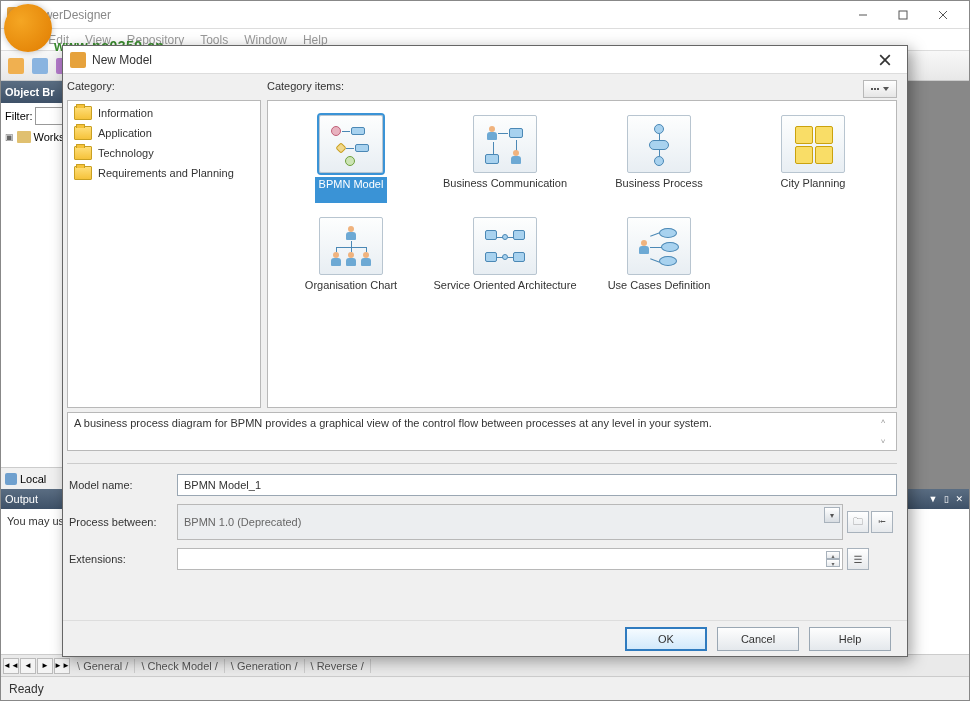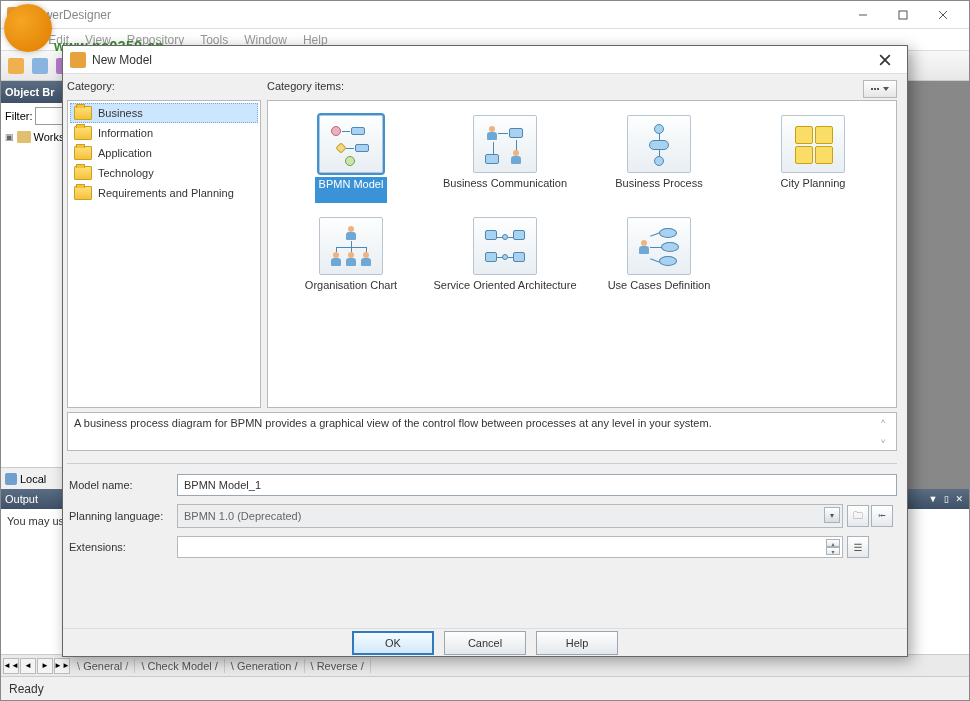--- a/index.html
+++ b/index.html
@@ -95,29 +95,29 @@
     .person:after { content:''; position:absolute; top:6px; left:0; width:10px; height:8px; background:#6da9d4; border-radius:3px 3px 1px 1px;}
 
     .desc-box { height: 39px; background: #fff; border: 1px solid #b8b8b8; padding: 4px 6px; font-size: 11px; color: #333; display: flex; }
     .desc-box .txt { flex: 1; }
     .desc-box .scroll-ind { width: 14px; display: flex; flex-direction: column; justify-content: space-between; align-items: center; color: #999; font-size: 8px; }
 
     .divider { height: 1px; background: #ccc; margin: 8px 0 6px; }
     .form-grid { display: grid; grid-template-columns: 110px 1fr 54px; row-gap: 8px; align-items: center; }
     .form-label { font-size: 11px; color: #333; padding-left: 2px; }
     .text-input { height: 22px; border: 1px solid #9aa7b3; background: #fff; padding: 0 6px; font-size: 11px; color: #333; }
-    .combo { height: 24px; border: 1px solid #b8b8b8; background: #eceef0; display: flex; align-items: center; padding: 0 6px; font-size: 11px; color: #666; position: relative; }
+    .combo { height: 36px; border: 1px solid #b8b8b8; background: #eceef0; display: flex; align-items: center; padding: 0 6px; font-size: 11px; color: #666; position: relative; }
     .combo .dd { position: absolute; right: 2px; top: 2px; width: 16px; height: 16px; background: linear-gradient(#fff,#d8dde2); border: 1px solid #a8b2bc; display:flex;align-items:center;justify-content:center; font-size:8px; color:#555; }
     .icon-btns { display: flex; gap: 2px; justify-content: flex-start; padding-left: 4px; }
     .icon-btn { width: 22px; height: 22px; border: 1px solid #a8b2bc; background: linear-gradient(#fff,#e6e9ec); display: flex; align-items: center; justify-content: center; font-size: 10px; color: #555; cursor:pointer; }
     .ext-input { height: 22px; border: 1px solid #b8b8b8; background: #fff; display: flex; align-items: center; padding: 0 6px; font-size: 11px; color: #333; position: relative; }
     .ext-input .spin { position:absolute; right:2px; top:2px; width:14px; display:flex; flex-direction:column; }
     .ext-input .spin div{ height:8px; border:1px solid #a8b2bc; background:linear-gradient(#fff,#e6e9ec); font-size:6px; display:flex;align-items:center;justify-content:center; color:#666;}
 
-    .button-row { height: 28px; display: flex; align-items: center; justify-content: center; gap: 10px; padding: 0 16px; border-top: 1px solid #ddd; background: #f0f0f0; }
+    .button-row { height: 36px; display: flex; align-items: center; justify-content: flex-end; gap: 10px; padding: 0 16px; border-top: 1px solid #ddd; background: #f0f0f0; }
     .dlg-btn { width: 82px; height: 24px; border: 1px solid #9aa7b3; background: linear-gradient(#fefefe,#e4e8ec); font-size: 11px; color: #333; cursor: pointer; display: flex; align-items: center; justify-content: center; }
     .dlg-btn.primary { border: 2px solid #2f7bbf; background: linear-gradient(#f5fbff,#d2e9fb); }
 
   </style>
 </head>
 <body>
 
 <div class="main-window">
   <div class="title-bar">
     <div class="app-icon"></div>
@@ -232,24 +232,20 @@
         <div class="view-toggle">
           <span></span>
             <span></span>
             <span></span>
             <span style="margin-left:3px;border-left:3px solid transparent;border-right:3px solid transparent;border-top:4px solid #555;background:none;width:0;height:0"></span>
         </div>
       </div>
 
       <div class="lists-row">
         <div class="cat-list">
-          <div class="cat-item active">
-              <div class="folder-icon-sm"></div>
-              <span>Business</span>
-            </div>
           <div class="cat-item">
               <div class="folder-icon-sm"></div>
               <span>Information</span>
             </div>
           <div class="cat-item">
               <div class="folder-icon-sm"></div>
               <span>Application</span>
             </div>
           <div class="cat-item">
               <div class="folder-icon-sm"></div>
@@ -379,21 +375,21 @@
             <span>˅</span>
           </div>
       </div>
 
       <div class="divider"></div>
 
       <div class="form-grid">
         <div class="form-label">Model name:</div>
         <input class="text-input" style="grid-column: span 2;" value="BPMN Model_1">
 
-        <div class="form-label">Planning language:</div>
+        <div class="form-label">Process between:</div>
         <div class="combo">
           <span>BPMN 1.0 (Deprecated)</span>
           <div class="dd">▾</div>
         </div>
         <div class="icon-btns">
           <div class="icon-btn">
               <span>🗀</span>
             </div>
           <div class="icon-btn">
               <span>⭰</span>

